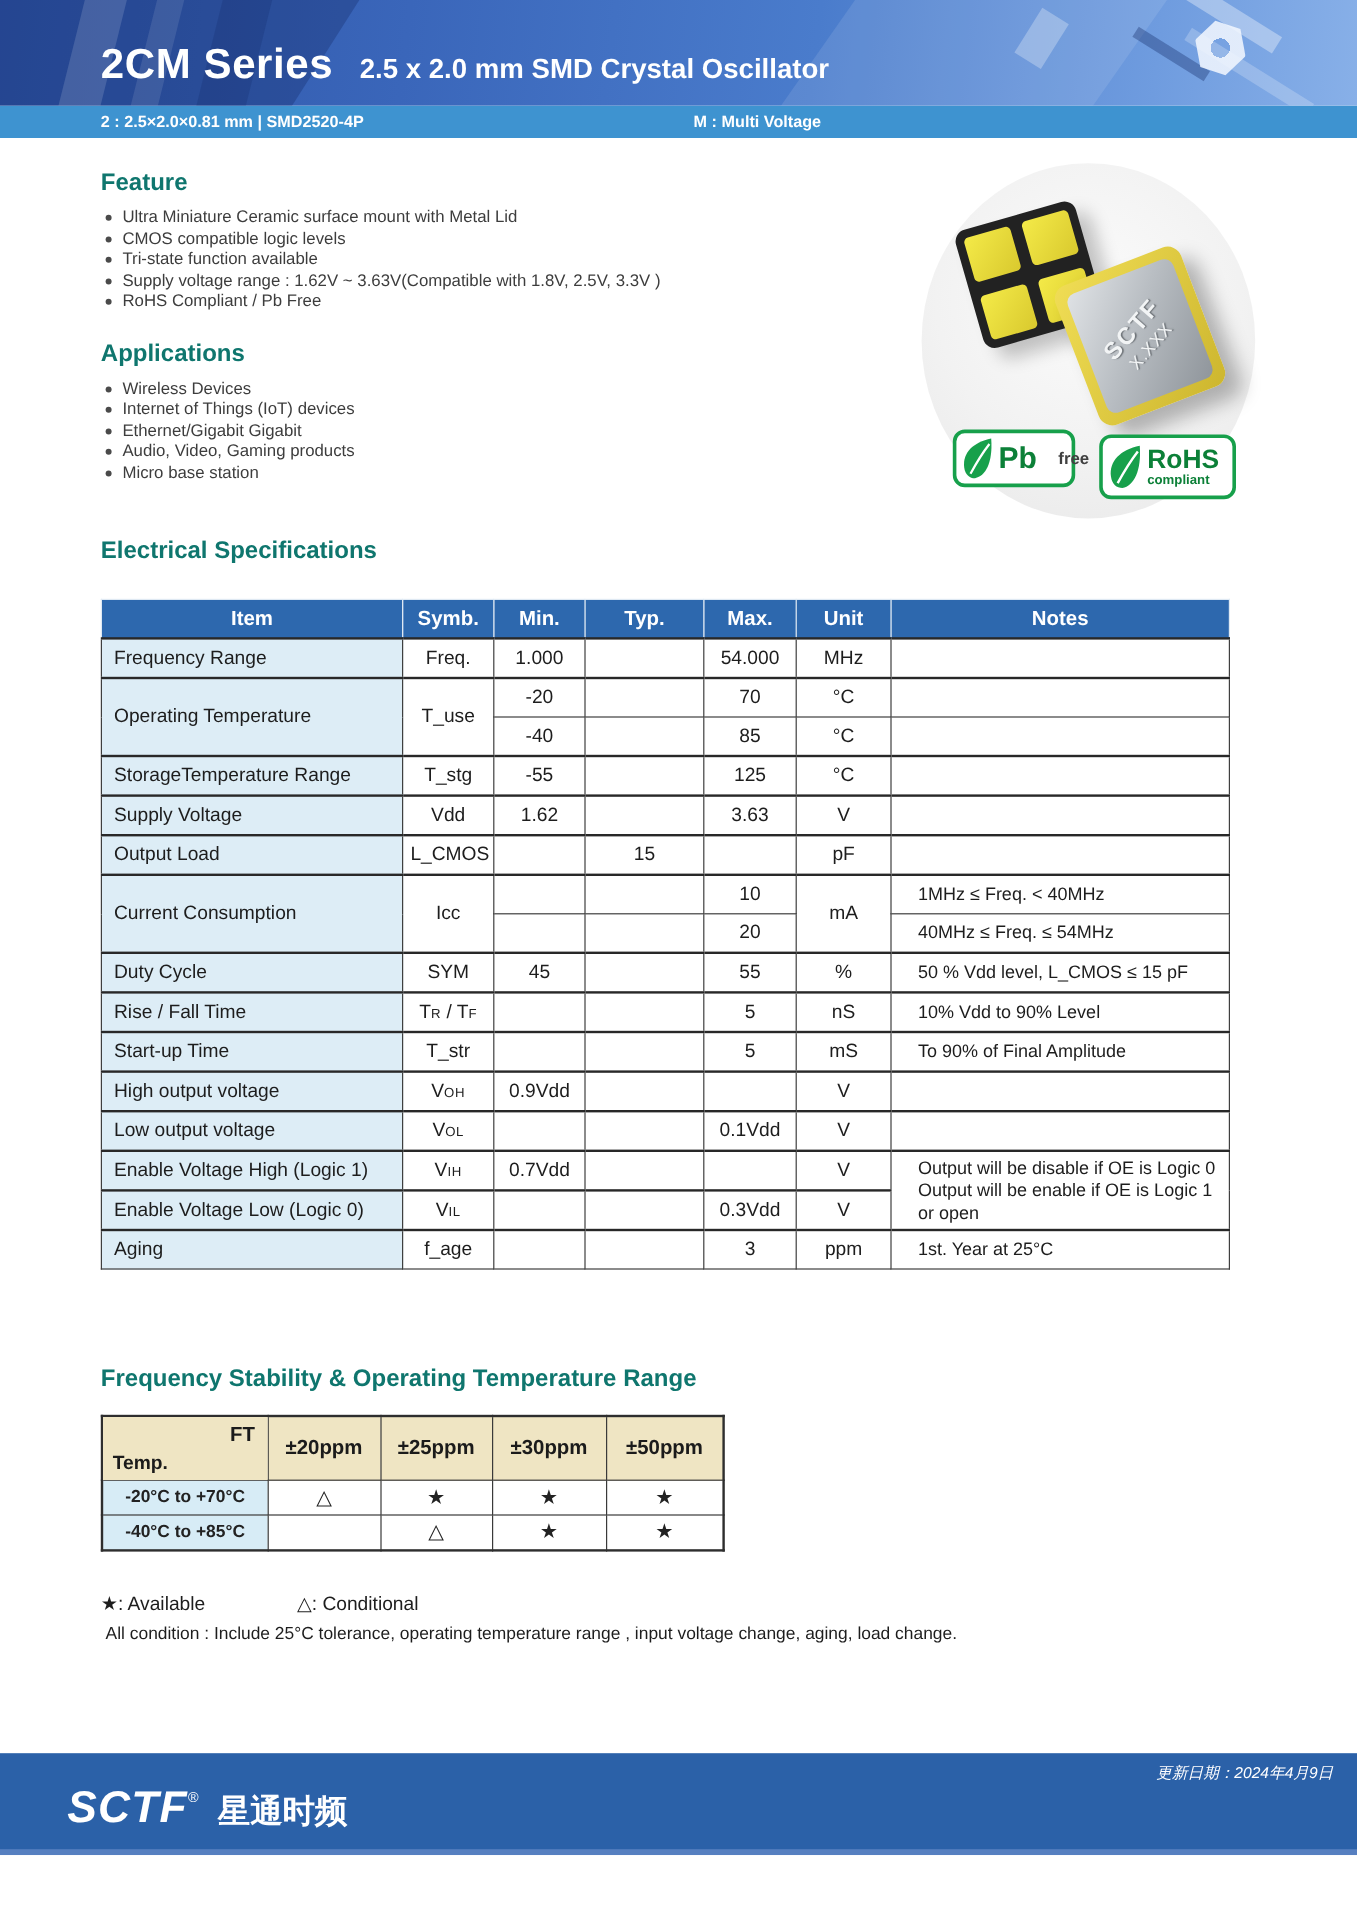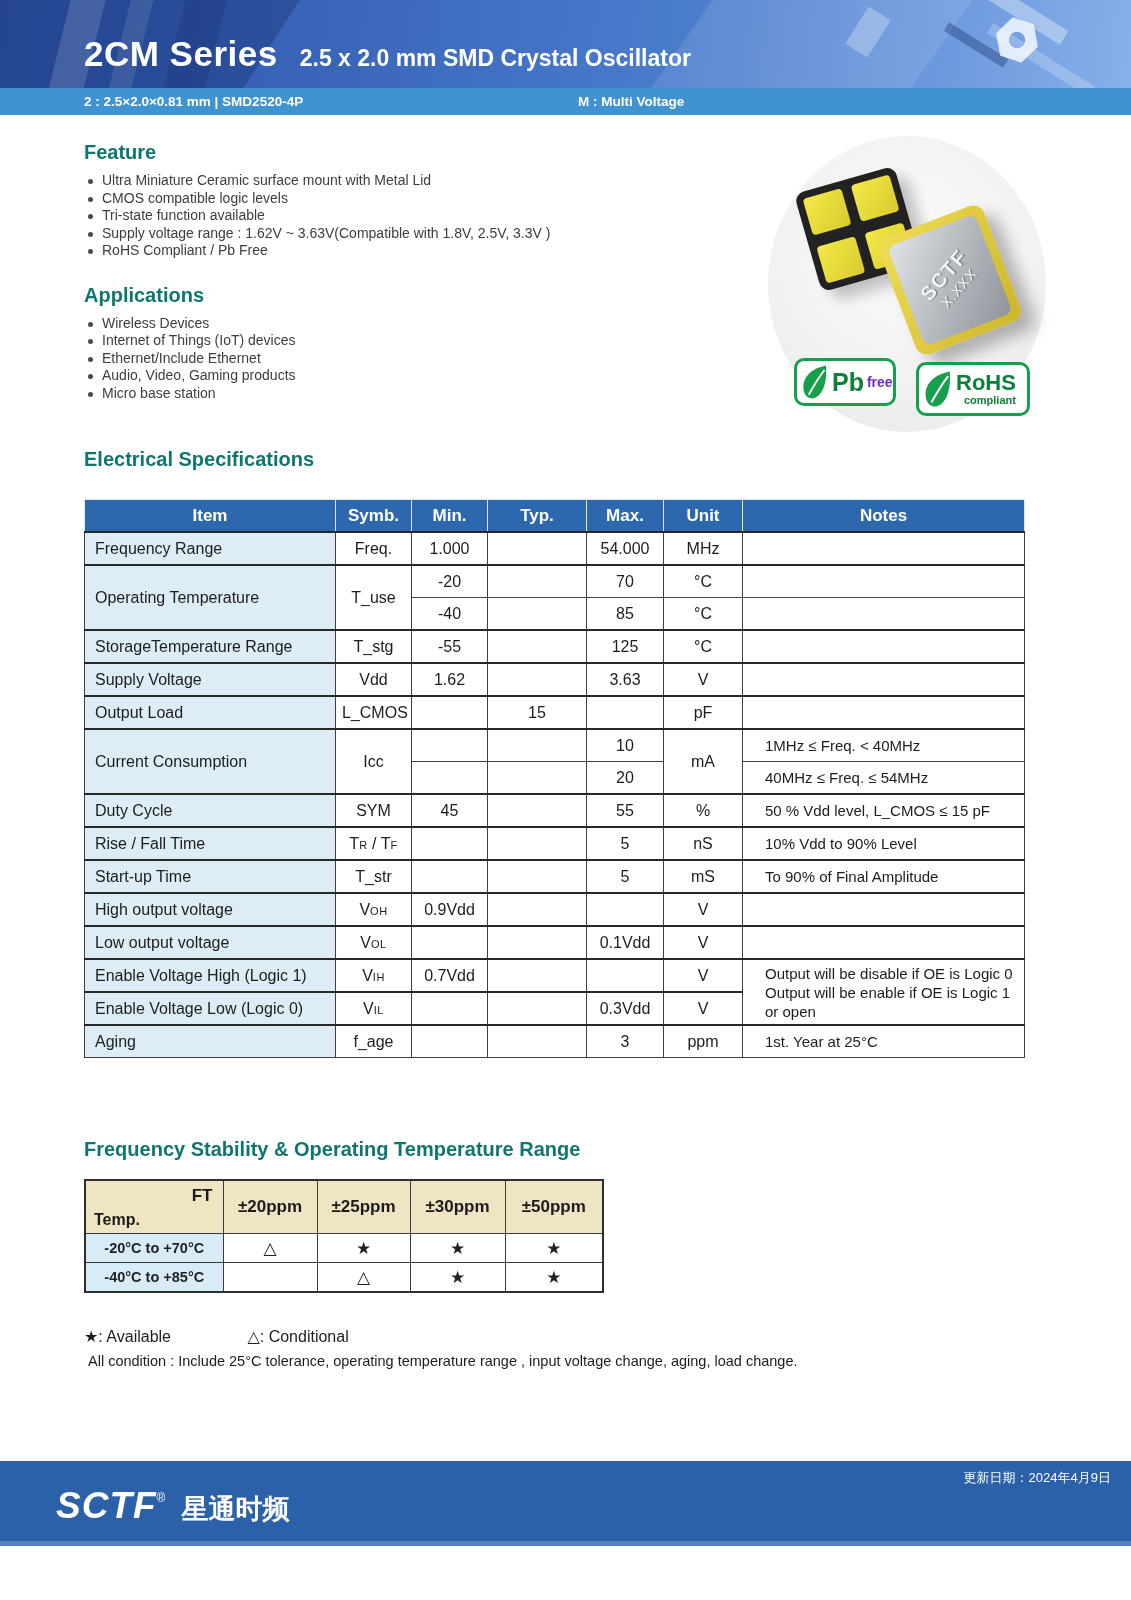--- a/index.html
+++ b/index.html
@@ -52,26 +52,26 @@
   .chip-top{position:absolute;left:126px;top:82px;width:112px;height:124px;border-radius:12px;
             background:linear-gradient(135deg,#f0dd55,#cdb62e);transform:rotate(-21deg);
             box-shadow:10px 14px 16px rgba(0,0,0,.28);}
   .chip-top .lid{position:absolute;inset:9px;border-radius:8px;
             background:linear-gradient(130deg,#dfe2e5 0%,#b9bec3 45%,#8f959b 100%);
             display:flex;align-items:center;justify-content:center;}
   .mark{transform:rotate(-28deg);text-align:center;color:#f2f4f5;text-shadow:1px 1px 1px rgba(90,95,100,.8);}
   .mark .m1{font-size:20px;letter-spacing:2px;font-weight:bold;}
   .mark .m2{font-size:14px;letter-spacing:1px;}
   .badge{position:absolute;display:flex;align-items:center;background:#fff;border:3px solid #17a04b;
-         border-radius:10px;padding:1px 6px 1px 2px;box-sizing:border-box;text-align:right;}
+         border-radius:10px;padding:1px 6px 1px 2px;box-sizing:border-box;}
   .badge-pb{left:26px;top:222px;width:102px;height:48px;}
   .badge-rohs{left:148px;top:226px;width:114px;height:54px;}
   .leaf{flex:0 0 auto;margin-right:3px;}
   .pb-main{font-size:25px;font-weight:800;color:#0c8038;}
-  .pb-rest{font-size:14px;font-weight:bold;color:#6d28d9;margin-left:3px;}
+  .pb-rest{font-size:14px;font-weight:bold;color:#404040;margin-left:18px;}
   .rohs-txt{display:flex;flex-direction:column;line-height:1;}
   .rohs-main{font-size:22px;font-weight:800;color:#0c8038;}
   .rohs-rest{font-size:11px;font-weight:bold;color:#0c8038;margin-top:1px;}
 
   
   .elec-sec{margin:46px 0 0 84px;}
   table.elec{border-collapse:collapse;width:940px;margin-top:28px;table-layout:fixed;
              border:1px solid #701a75;}
   table.elec th{background:#2d68ae;color:#fff;font-size:17px;font-weight:bold;height:31px;
                 border:1px solid #dfe9f3;border-bottom:1px solid #2b2b2b;padding:0 4px;}
@@ -96,21 +96,21 @@
   th.corner .temp{position:absolute;bottom:4px;left:8px;font-size:16px;}
 
   
   .legend{margin:34px 0 0 84px;font-size:16px;color:#1d1d1d;}
   .legend .lg1{margin-right:72px;}
   .cond-note{margin:7px 0 0 88px;font-size:14.5px;color:#1d1d1d;}
 
   
   .footer{position:absolute;left:0;bottom:0;width:100%;height:85px;background:#2b61a8;color:#fff;}
   .footer::after{content:"";position:absolute;left:0;bottom:0;width:100%;height:5px;background:#567fc0;}
-  .f-update{position:absolute;top:8px;right:20px;font-size:13px;}
+  .f-update{position:absolute;top:8px;right:20px;font-size:13px;font-style:italic;}
   .f-logo{position:absolute;left:56px;top:24px;display:flex;align-items:baseline;white-space:nowrap;}
   .f-sctf{font-size:37px;font-weight:bold;font-style:italic;letter-spacing:1px;}
   .f-reg{font-size:12px;vertical-align:super;position:relative;top:-16px;}
   .f-cn{font-size:27px;margin-left:16px;font-weight:bold;}
   .f-center{position:absolute;left:405px;top:14px;white-space:nowrap;}
   .f-tagline{font-size:17px;}
   .f-contacts{margin-top:9px;font-size:16.5px;font-weight:bold;font-style:italic;}
   .f-contacts .sep{margin:0 14px;font-weight:normal;opacity:.85;}
 </style>
 </head>
@@ -150,21 +150,21 @@
       <li>Supply voltage range : 1.62V ~ 3.63V(Compatible with 1.8V, 2.5V, 3.3V )</li>
       <li>RoHS Compliant / Pb Free</li>
     </ul>
   </section>
 
   <section class="apps">
     <h2 class="sec">Applications</h2>
     <ul class="blist">
       <li>Wireless Devices</li>
       <li>Internet of Things (IoT) devices</li>
-      <li>Ethernet/Include Ethernet</li>
+      <li>Ethernet/Gigabit Gigabit</li>
       <li>Audio, Video, Gaming products</li>
       <li>Micro base station</li>
     </ul>
   </section>
 
   <div class="product">
     <div class="circle"></div>
     <div class="chip-bottom">
       <div class="pad p1"></div>
       <div class="pad p2"></div>

